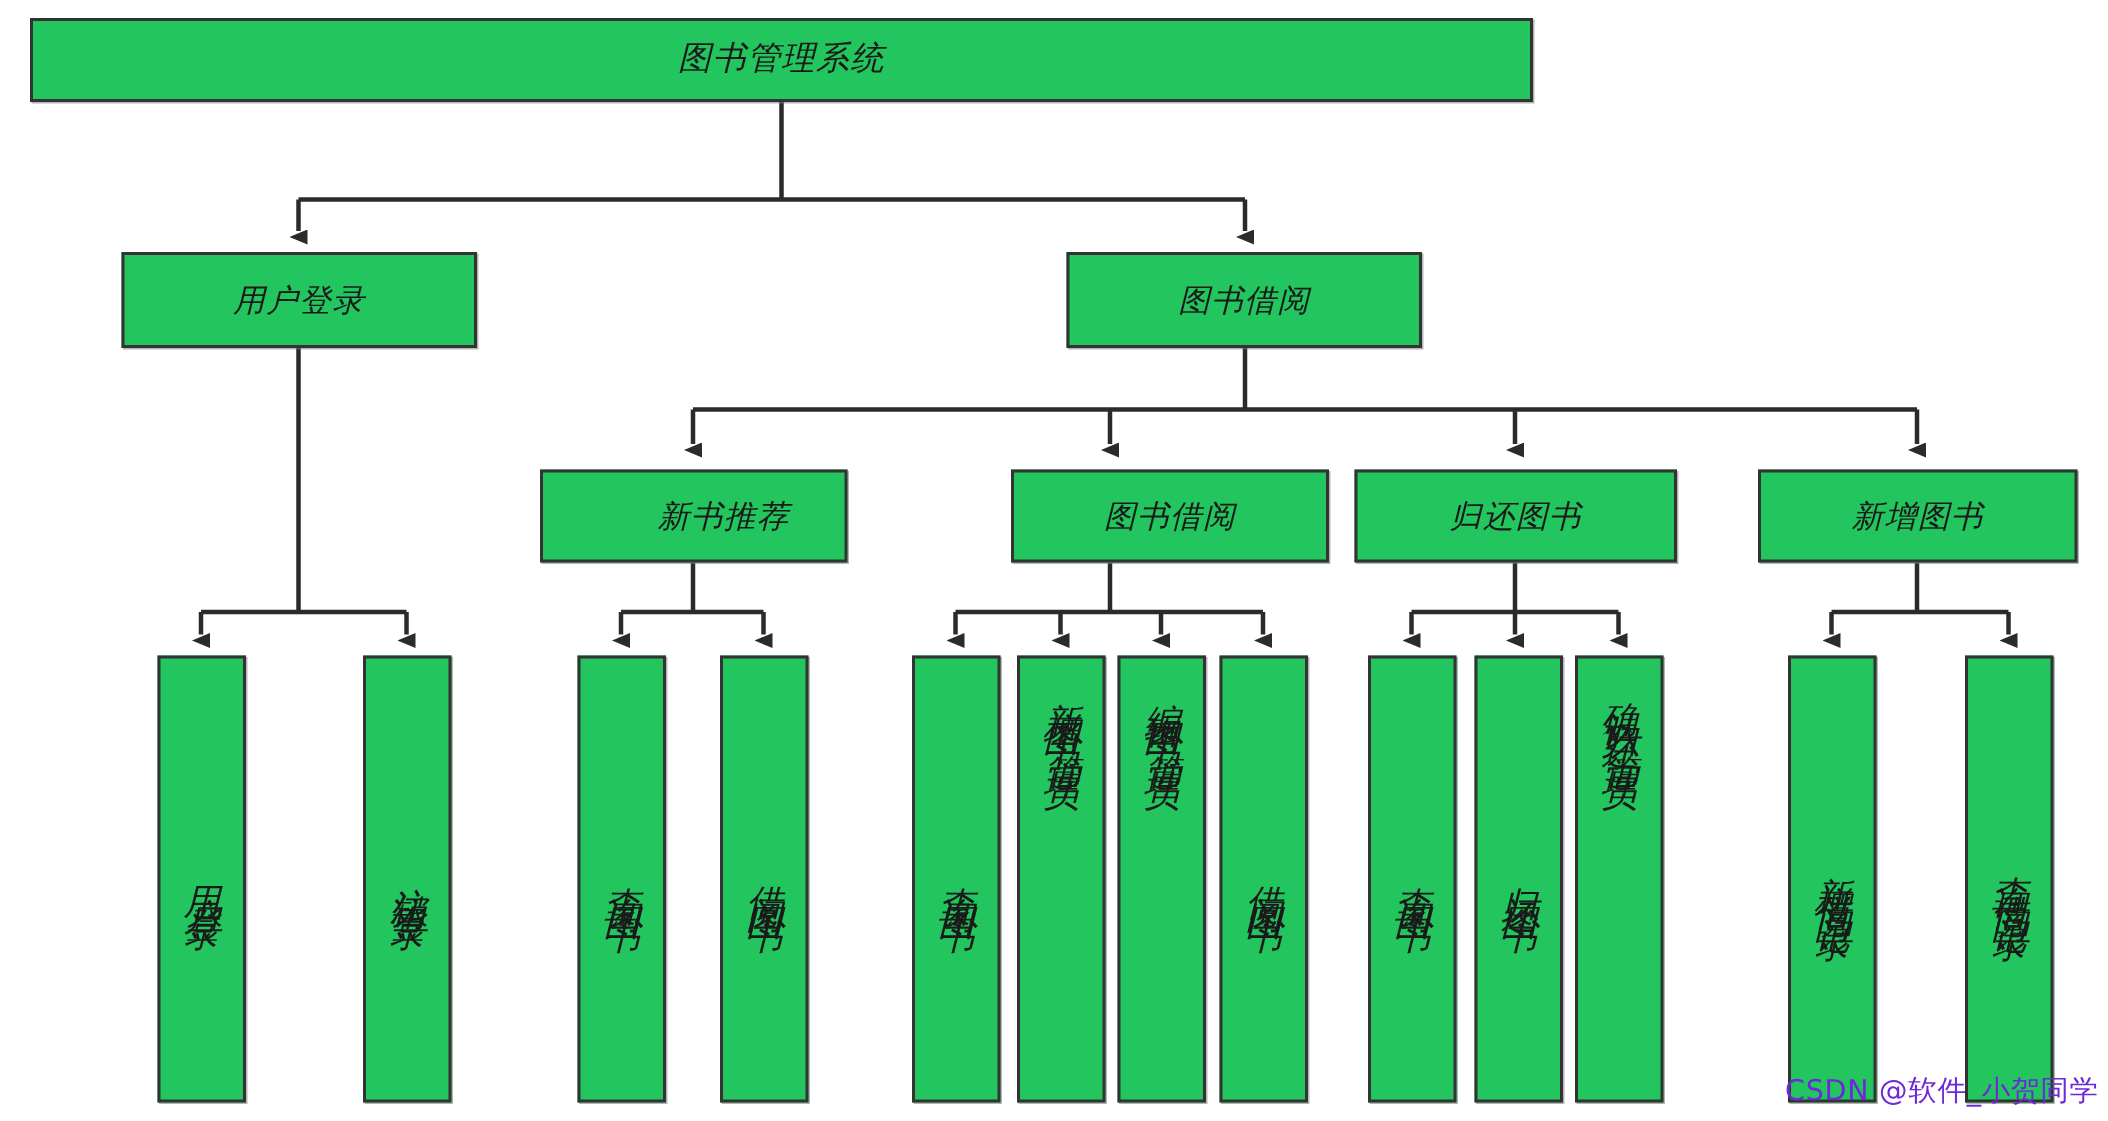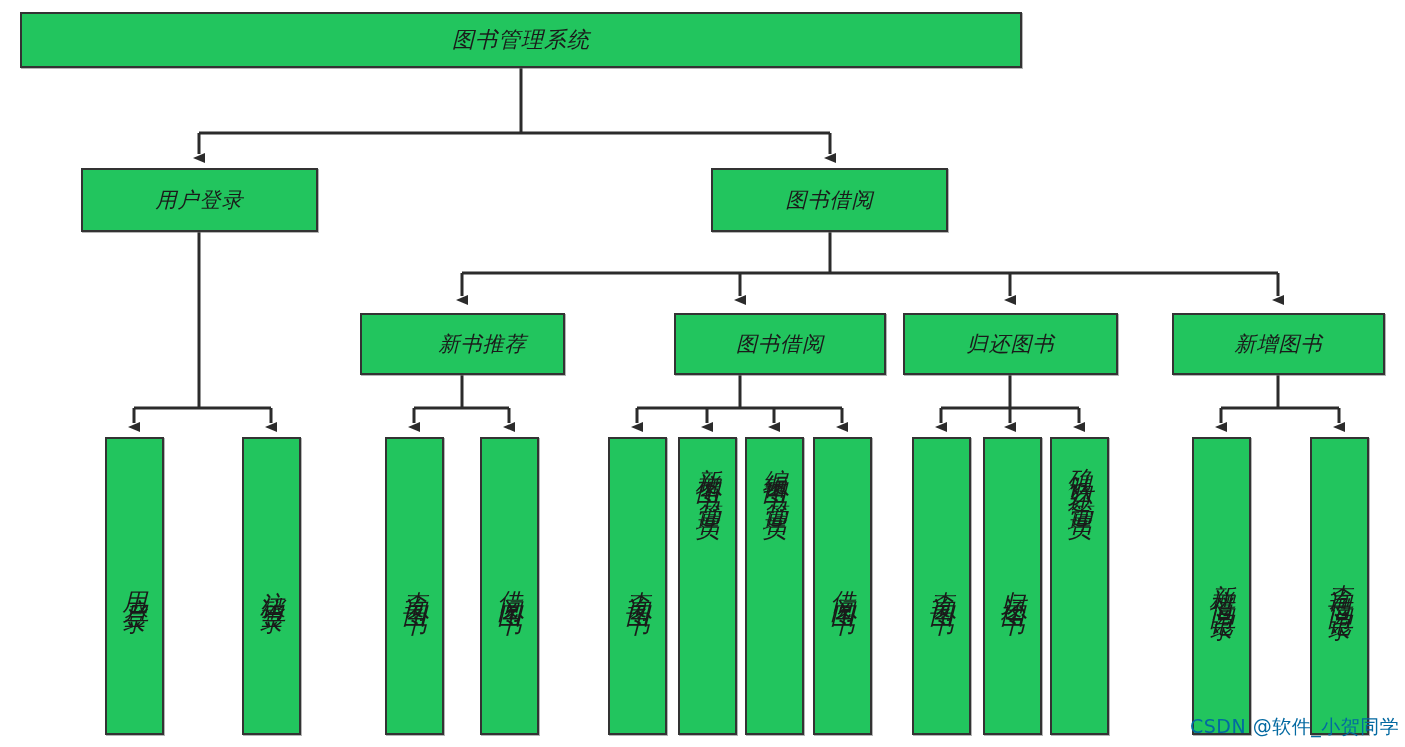--- a/index.html
+++ b/index.html
@@ -44,21 +44,21 @@
     line-height:1.0;
     letter-spacing:7px;
     white-space:nowrap;
     margin:0 auto;
   }
   .node.v.mid{align-items:center;padding-top:0;}
   .node.v.mid .lbl{margin:0 auto;}
 
   .watermark{
     position:absolute;
-    color:#0369a1;
+    color:#6d28d9;
     font-size:19px;
     letter-spacing:.5px;
     white-space:nowrap;
     user-select:none;
   }
 </style>
 </head>
 <body>
 
 <div id="stage">

